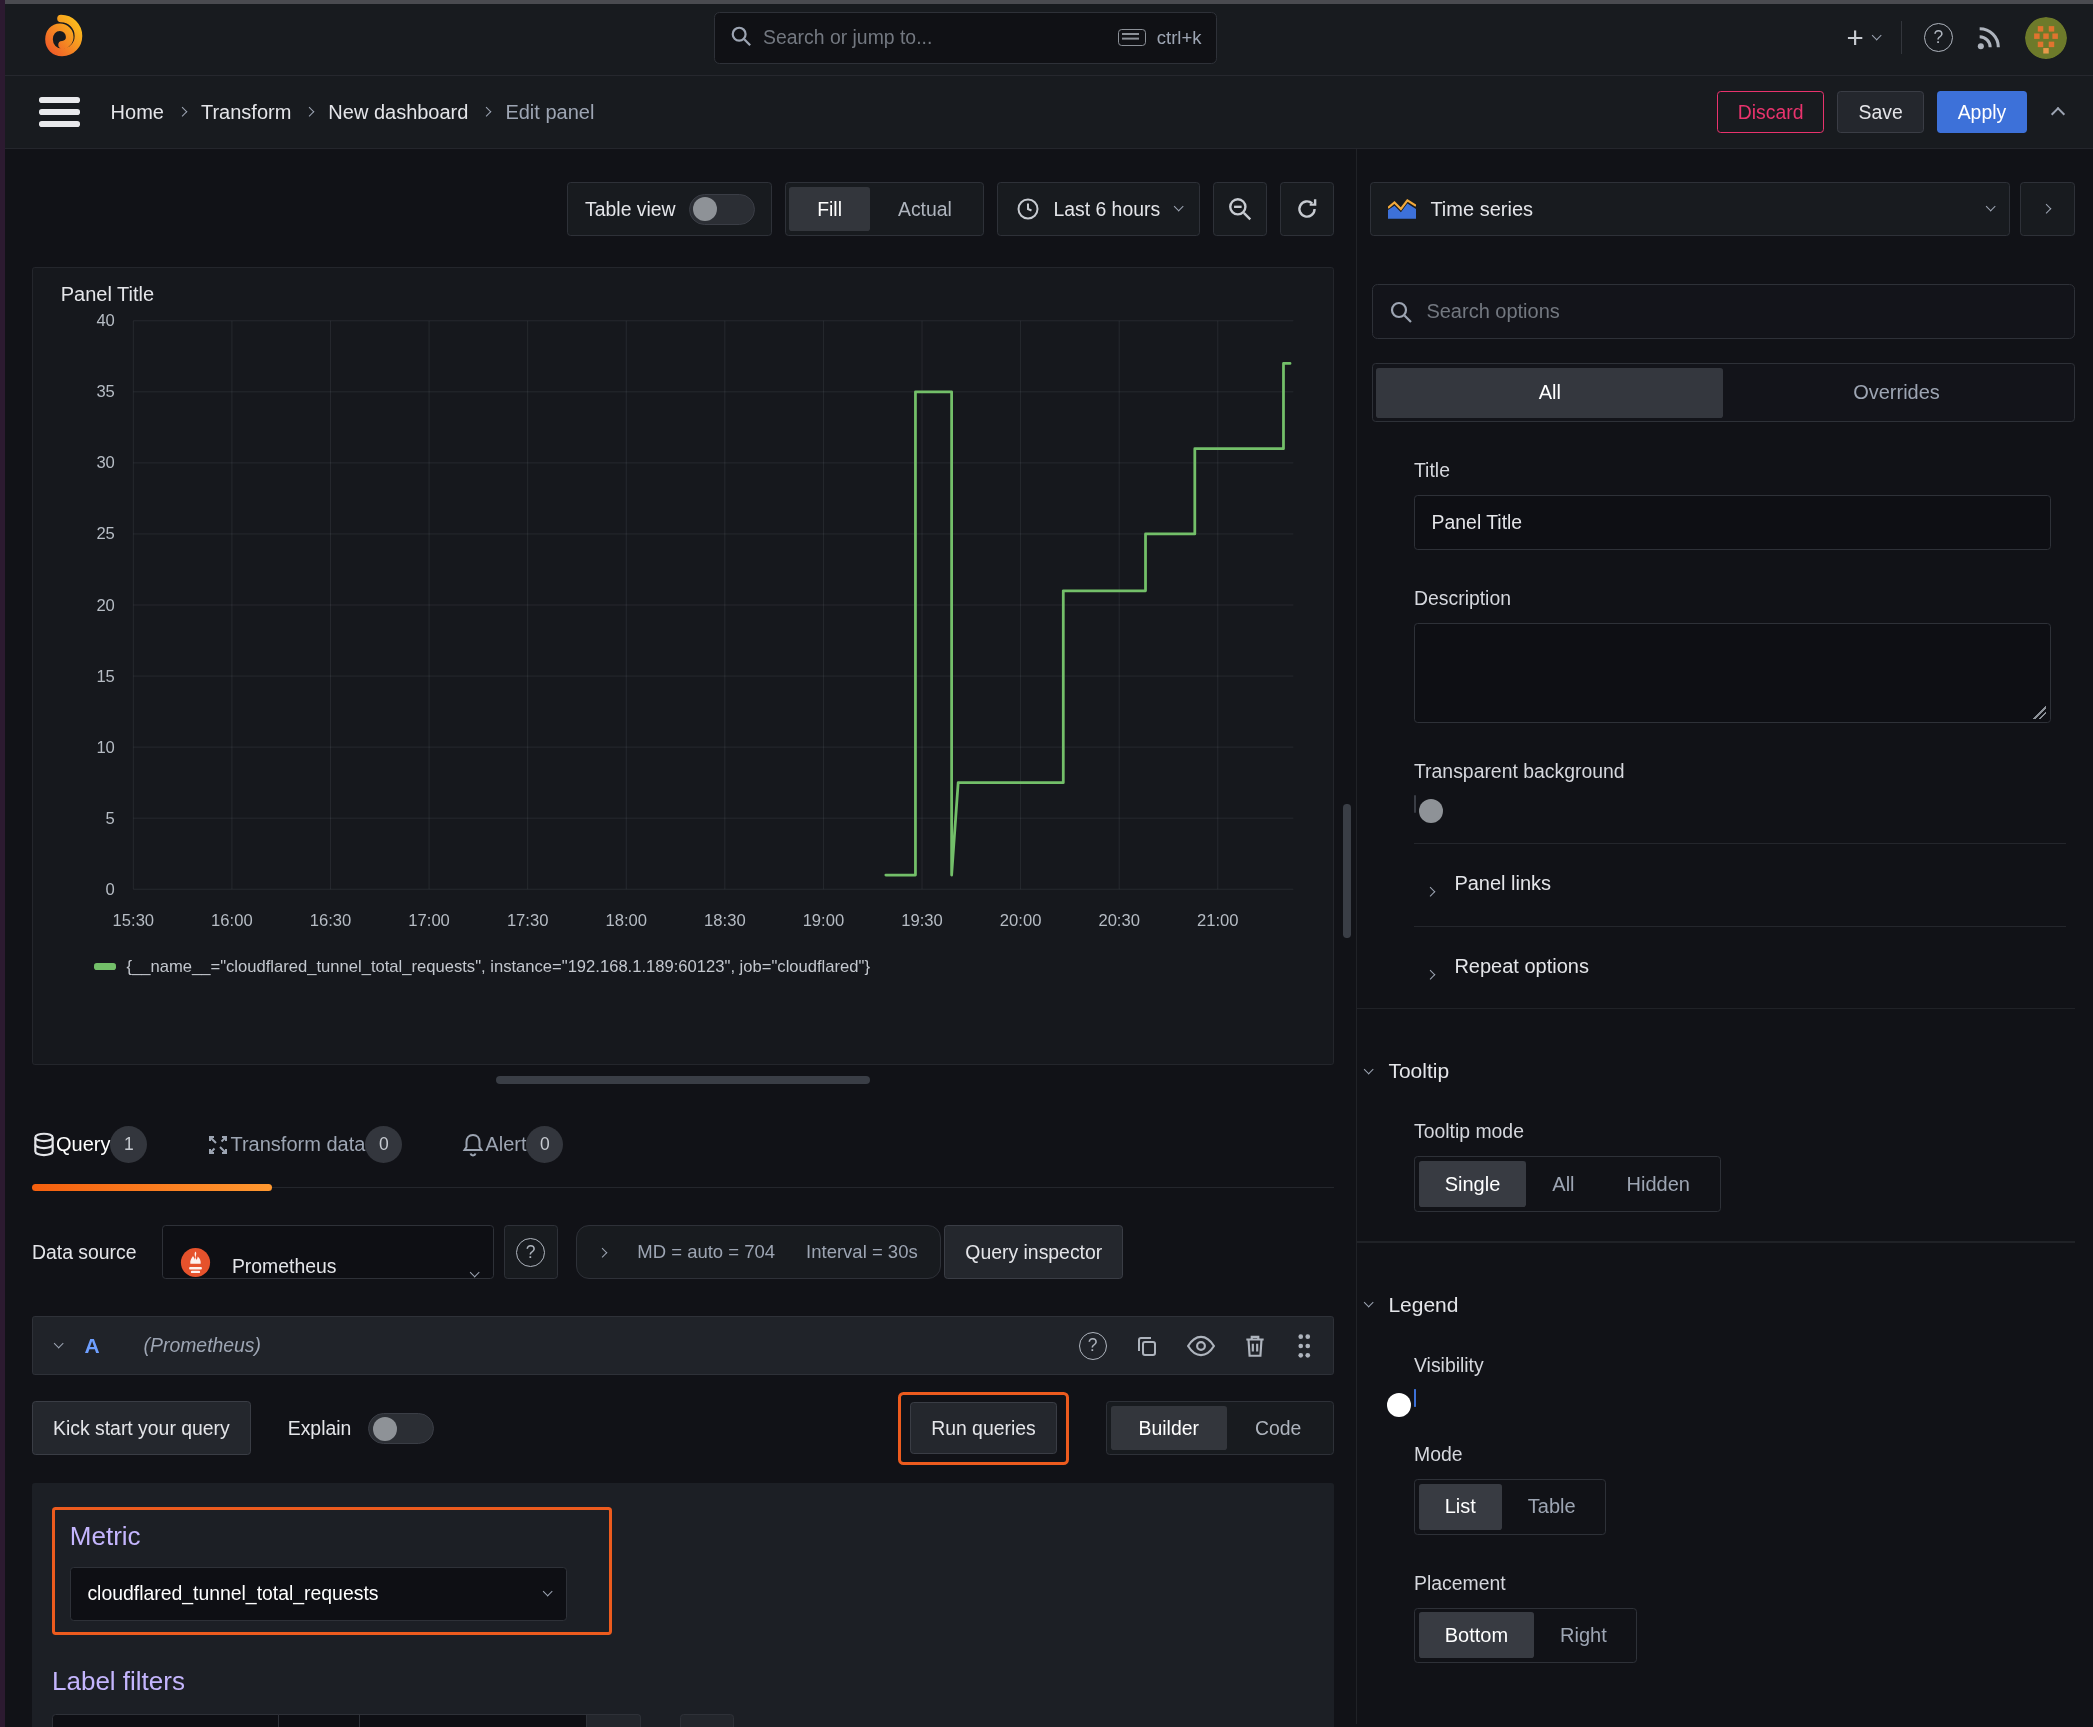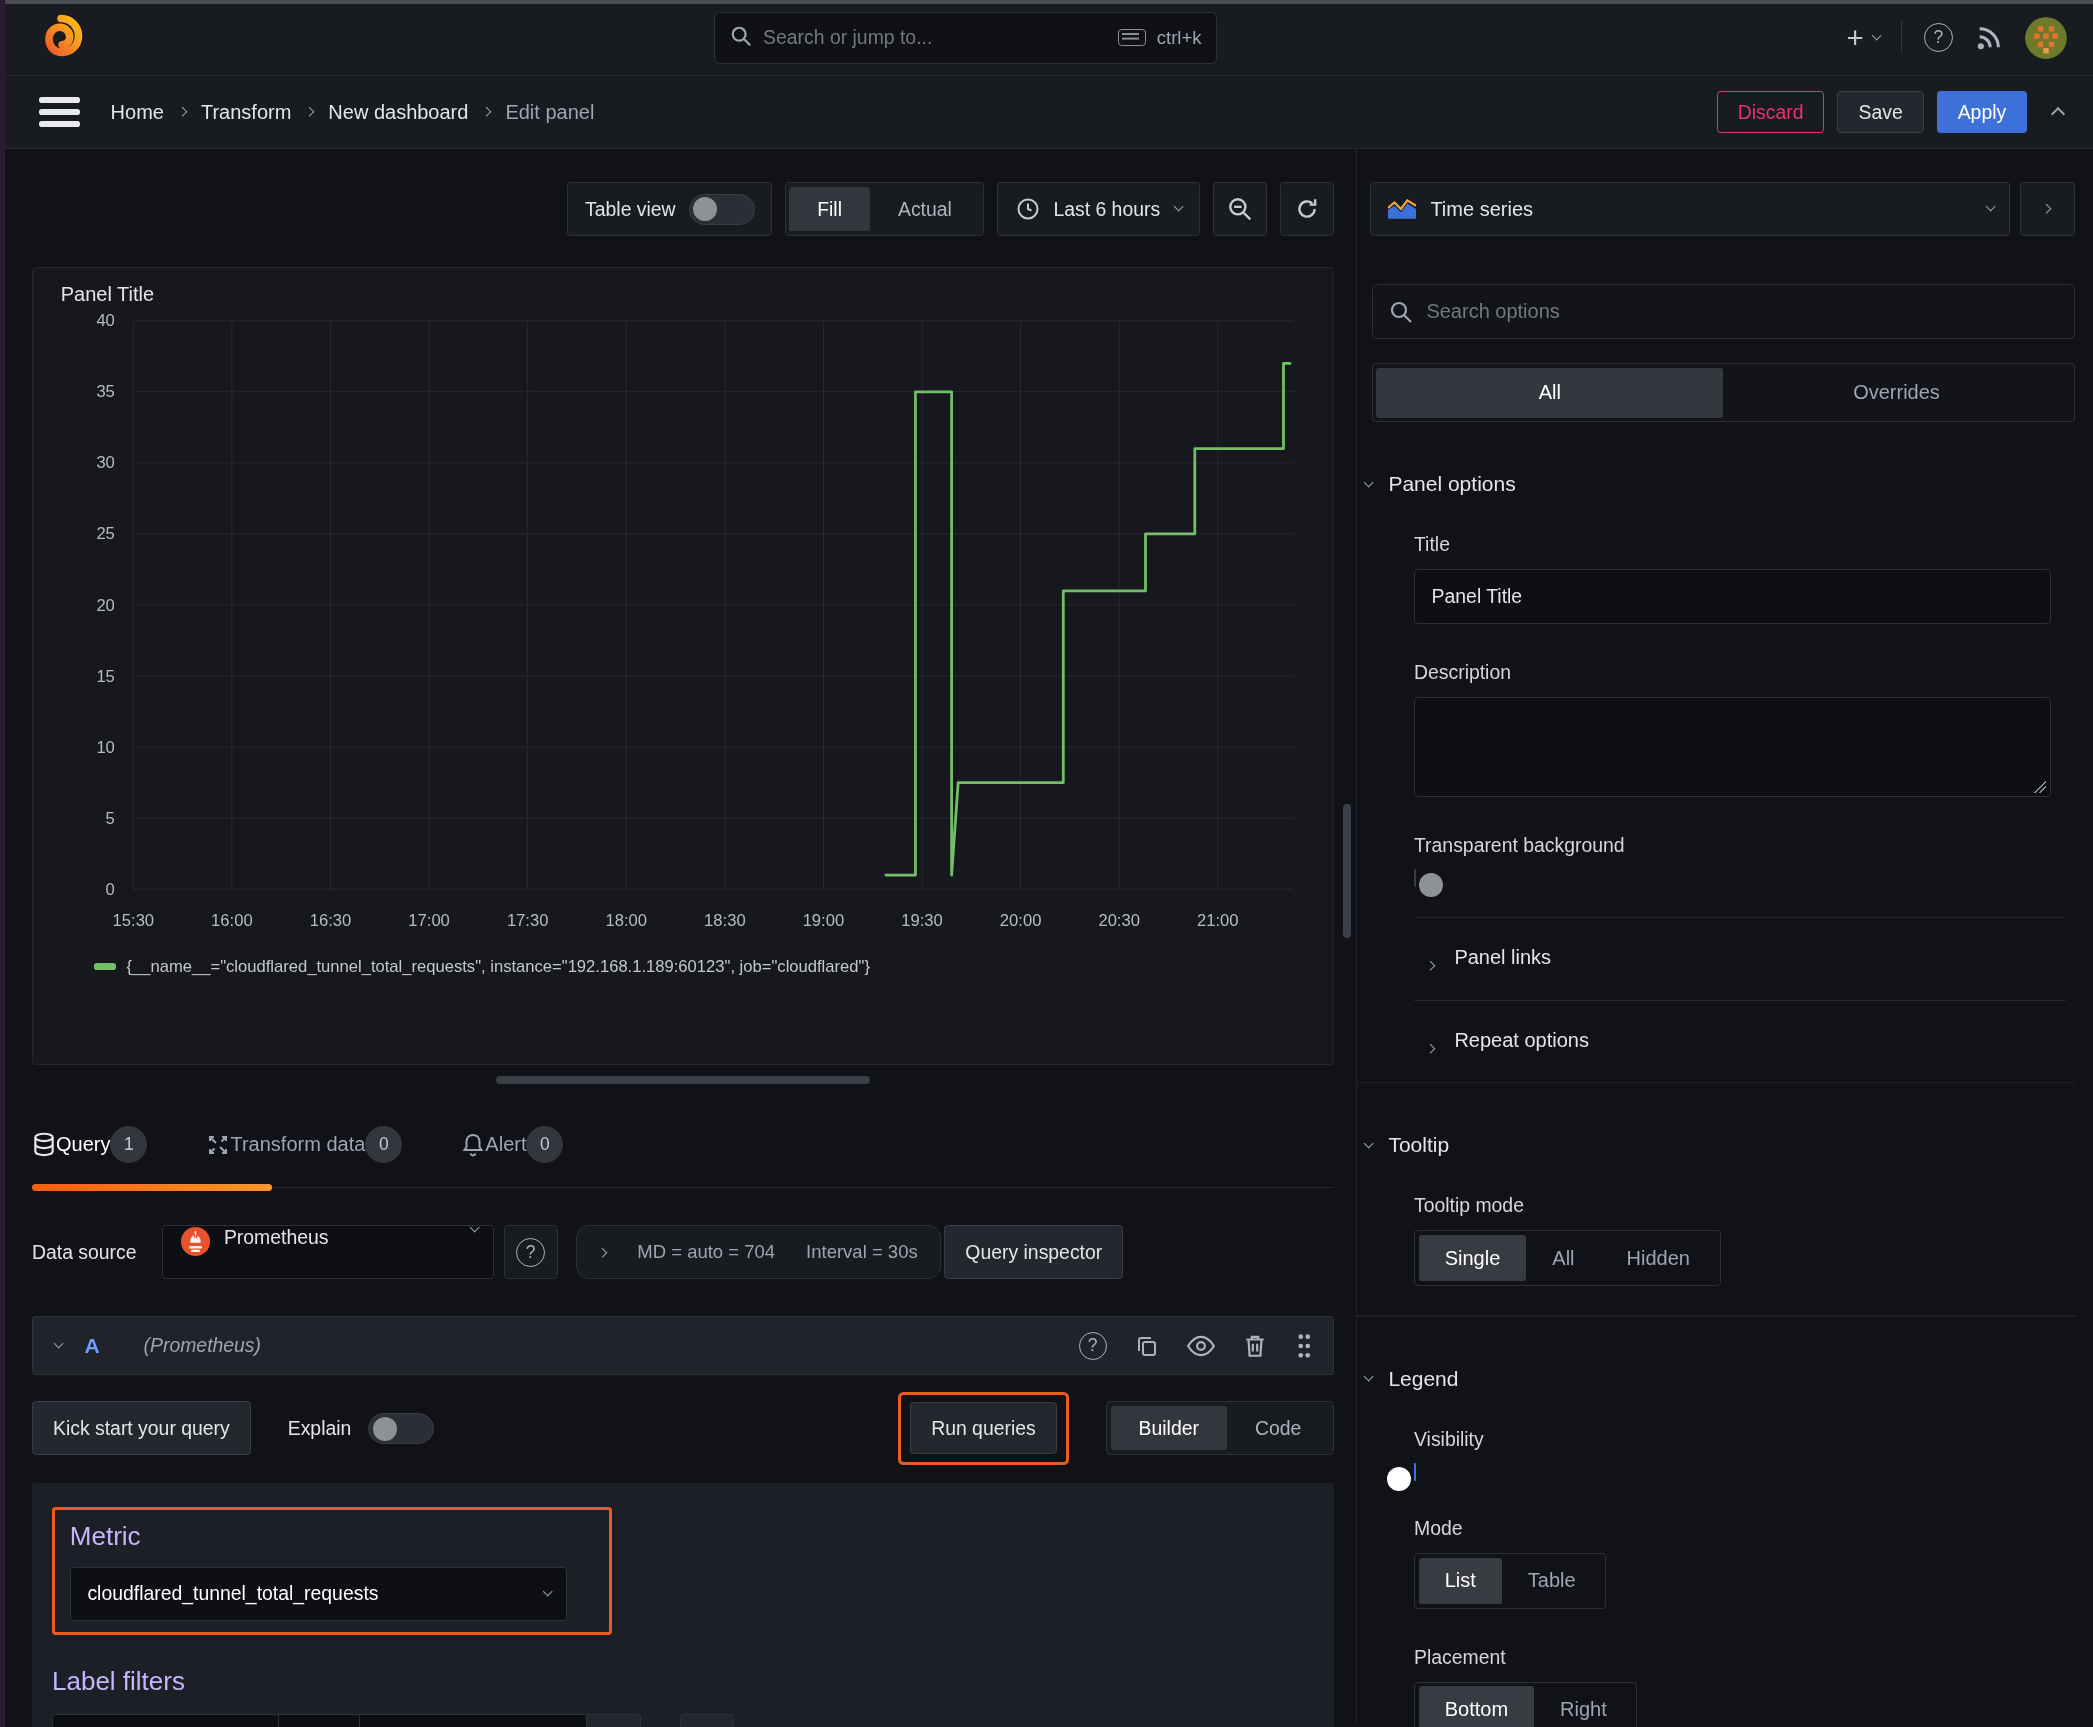--- a/index.html
+++ b/index.html
@@ -84,21 +84,21 @@
   .tabs{margin-top:26px;display:flex;align-items:flex-end;gap:59px;border-bottom:0.9px solid #24262c;height:78px;position:relative}
   .tab{display:flex;align-items:center;padding-bottom:24px;cursor:pointer}
   .tab .t-lbl{font-size:20px;color:#9da5b3}
   .tab.active .t-lbl{color:#fff}
   .badge{min-width:37px;height:37px;padding:0 11px;border-radius:18.5px;background:#33363d;color:#c7cbd1;font-size:17.5px;display:flex;align-items:center;justify-content:center}
   .tab-underline{position:absolute;left:0;bottom:-3.7px;width:240px;height:6.5px;border-radius:3.7px;background:linear-gradient(90deg,#f55f0e,#ff9830)}
 
   
   .ds-row{margin-top:37px;display:flex;align-items:center;gap:9.2px}
   .ds-label{font-size:19.4px;color:#e4e5e9;margin-right:16.6px}
-  .select{height:54px;display:flex;align-items:flex-start;gap:13px;background:#0e0f14;border:0.9px solid #2e3138;border-radius:3.7px;padding:0 16.6px;cursor:pointer}
+  .select{height:54px;display:flex;align-items:flex-end;gap:21px;background:#0e0f14;border:0.9px solid #2e3138;border-radius:3.7px;padding:0 16.6px;cursor:pointer}
   .select .val{font-size:19.4px;color:#e4e5e9}
   .help-btn{width:54px;height:54px;border:0.9px solid #2e3138;background:#181b1f;border-radius:3.7px;display:flex;align-items:center;justify-content:center;cursor:pointer}
   .ds-stats{display:flex;align-items:center;gap:31px;background:#181b1f;border:0.9px solid #2e3138;border-radius:13px;height:54px;padding:0 22px;margin-left:9.2px}
   .stat{font-size:18.5px;color:#9da5b3}
 
   
   .query-card{margin-top:37px}
   .q-header{height:59px;background:#202329;border:0.9px solid #2e3138;border-radius:2.8px;display:flex;align-items:center;padding:0 20px;gap:24px}
   .refid{color:#6e9fff;font-size:21px;font-weight:bold}
   .ds-hint{color:#9da5b3;font-size:19.4px;font-style:italic;margin-left:20px;flex:1}
@@ -490,24 +490,20 @@
             <line x1="15.5" y1="15.5" x2="22" y2="22" stroke="#9da5b3" stroke-width="2.2"></line>
           </svg>
         <span class="ph">Search options</span>
       </div>
 
       <div class="sb-tabs">
         <span class="sb-tab sel">All</span>
         <span class="sb-tab">Overrides</span>
       </div>
 
-      <div class="sec-head">
-        <i class="chev chev-down chev-sm"></i>
-        <span class="t">Panel options</span>
-      </div>
       <div class="sb-field">
         <div class="sb-label">Title</div>
         <div class="sb-input">Panel Title</div>
       </div>
       <div class="sb-field">
         <div class="sb-label">Description</div>
         <div class="sb-textarea">
             <span class="resize-grip"></span>
           </div>
       </div>

